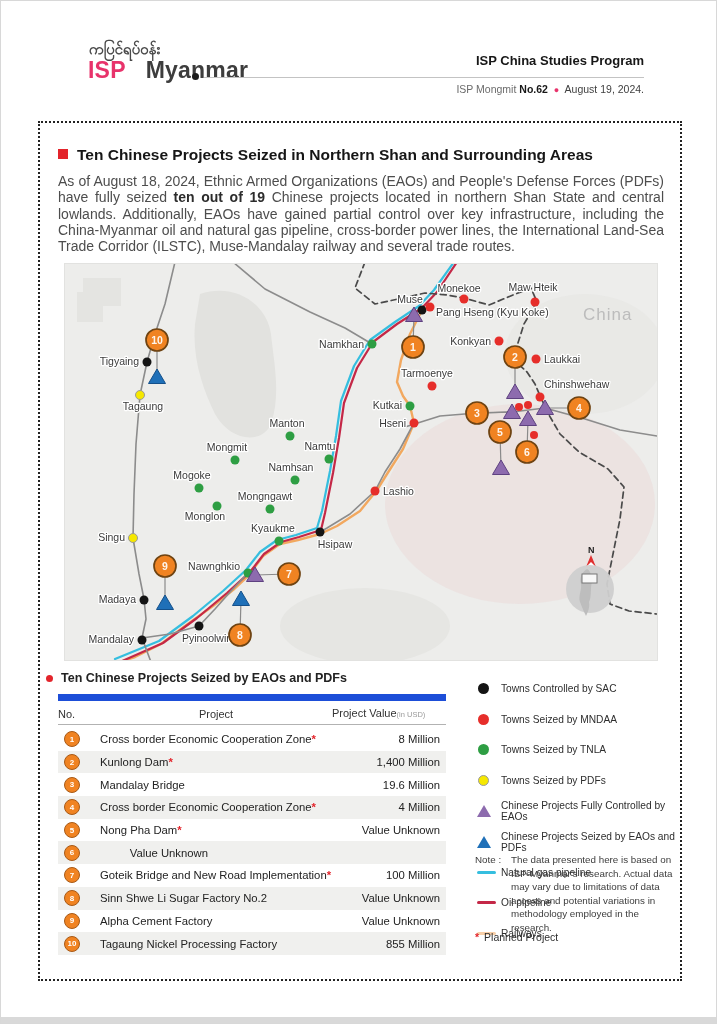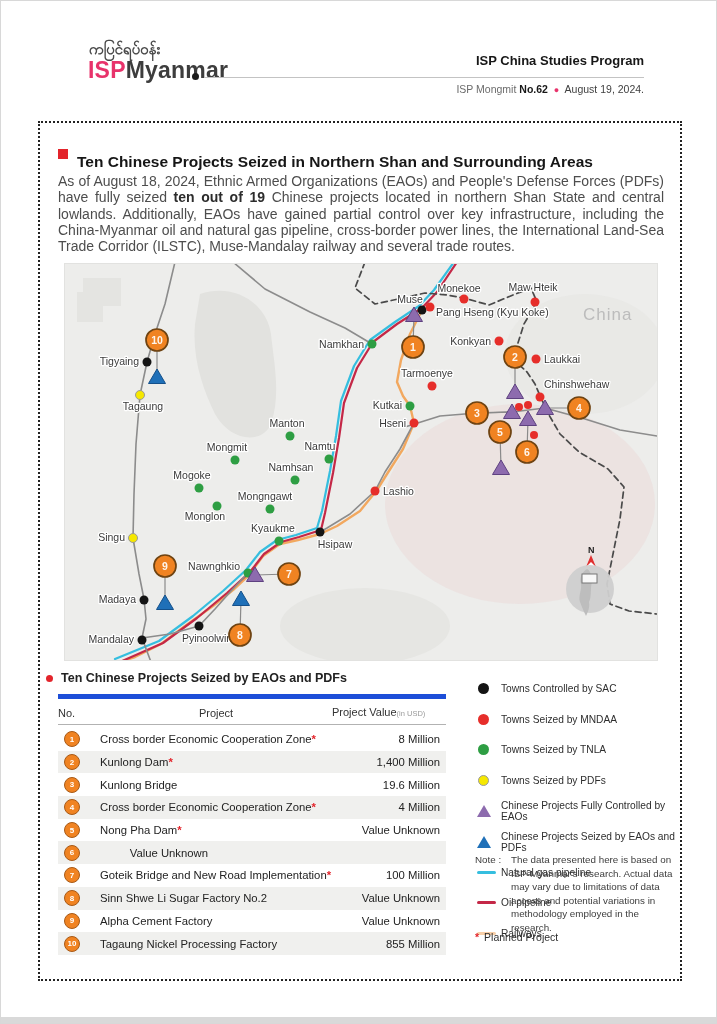--- a/index.html
+++ b/index.html
@@ -4,46 +4,46 @@
 <style>
   html,body{margin:0;padding:0;background:#ffffff;}
   .page{position:relative;width:717px;height:1024px;background:#ffffff;border:1px solid #d8d8d8;box-sizing:border-box;
         font-family:"Liberation Sans","DejaVu Sans",sans-serif;overflow:hidden;}
   .abs{position:absolute;}
 
   
   .burmese{left:88px;top:38px;font-size:15px;font-weight:bold;color:#4a4a4a;}
   .logo{left:87px;top:56px;font-size:23px;font-weight:bold;letter-spacing:.2px;}
   .logo .isp{color:#E8336B;}
-  .logo .mm{color:#3d3d3d;margin-left:0;}
+  .logo .mm{color:#3d3d3d;margin-left:20px;}
   .logo-dot{left:191px;top:72px;width:7px;height:7px;border-radius:50%;background:#1c1c1c;}
   .hdr-line{left:203px;top:76px;width:440px;height:1px;background:#c3c3c3;}
   .program{left:343px;top:52px;width:300px;text-align:right;font-size:13px;font-weight:bold;color:#171717;}
   .mapping{left:343px;top:82px;width:300px;text-align:right;font-size:10.5px;color:#6b6b6b;}
   .mapping b{color:#171717;}
   .mapping .sep{color:#E8336B;font-size:9px;margin:0 3px;}
   .mapping .date{color:#3f3f3f;}
 
   
   .frame{left:37px;top:120px;width:640px;height:856px;border:2px dotted #222222;}
 
   
   .title-row{left:57px;top:144px;width:606px;display:flex;align-items:flex-start;}
   .title-bullet{width:10px;height:10px;background:#E3242B;margin-top:4px;margin-right:9px;flex:0 0 auto;}
-  .title-text{font-size:15.5px;font-weight:bold;color:#161616;line-height:19px;margin-top:7px;}
+  .title-text{font-size:15.5px;font-weight:bold;color:#161616;line-height:19px;}
   .intro{left:57px;top:172px;width:606px;font-size:14px;line-height:16.3px;color:#4d4d4d;text-align:justify;}
   .intro b{color:#2c2c2c;}
 
   
   .map{left:63px;top:262px;width:592px;height:396px;background:#EDEDEB;border:1px solid #e2e2e0;box-sizing:content-box;}
 
   
   .sec-title{left:45px;top:670px;width:400px;display:flex;align-items:center;font-size:12.5px;font-weight:bold;color:#222222;}
   .sec-dot{width:7px;height:7px;border-radius:50%;background:#E3242B;margin-right:8px;}
-  .thead{left:57px;top:693px;width:388px;height:31px;border-top:5px solid #1d4ed8;border-bottom:1px solid #b2b2b2;
+  .thead{left:57px;top:693px;width:388px;height:31px;border-top:7px solid #1d4ed8;border-bottom:1px solid #b2b2b2;
          display:flex;align-items:center;box-sizing:border-box;}
   .th-no{width:42px;font-size:11px;color:#333;padding-top:2px;}
   .th-name{flex:1;text-align:center;font-size:11px;color:#333;padding-top:2px;}
   .th-val{width:108px;text-align:right;font-size:11px;color:#333;padding-right:6px;display:flex;align-items:flex-end;}
   .th-usd{font-size:7.5px;color:#9a9a9a;margin-top:1px;}
   .rows{left:57px;top:727px;width:388px;}
   .prow{height:22.7px;display:flex;align-items:center;box-sizing:border-box;}
   .prow.shaded{background:#F0F0EE;}
   .prow .ncol{width:42px;display:flex;justify-content:flex-start;padding-left:6px;box-sizing:border-box;}
   .numcirc{width:16px;height:16px;border-radius:50%;background:#F08322;border:1.6px solid #A85A17;color:#ffffff;
@@ -256,21 +256,21 @@
         <div class="ncol">
           <div class="numcirc">2</div>
         </div>
         <div class="pname">Kunlong Dam<span class="star">*</span></div>
         <div class="pval">1,400 Million</div>
       </div>
       <div class="prow">
         <div class="ncol">
           <div class="numcirc">3</div>
         </div>
-        <div class="pname">Kunlong Bridge</div>
+        <div class="pname">Mandalay Bridge</div>
         <div class="pval">19.6 Million</div>
       </div>
       <div class="prow shaded">
         <div class="ncol">
           <div class="numcirc">4</div>
         </div>
         <div class="pname">Cross border Economic Cooperation Zone<span class="star">*</span></div>
         <div class="pval">4 Million</div>
       </div>
       <div class="prow">

